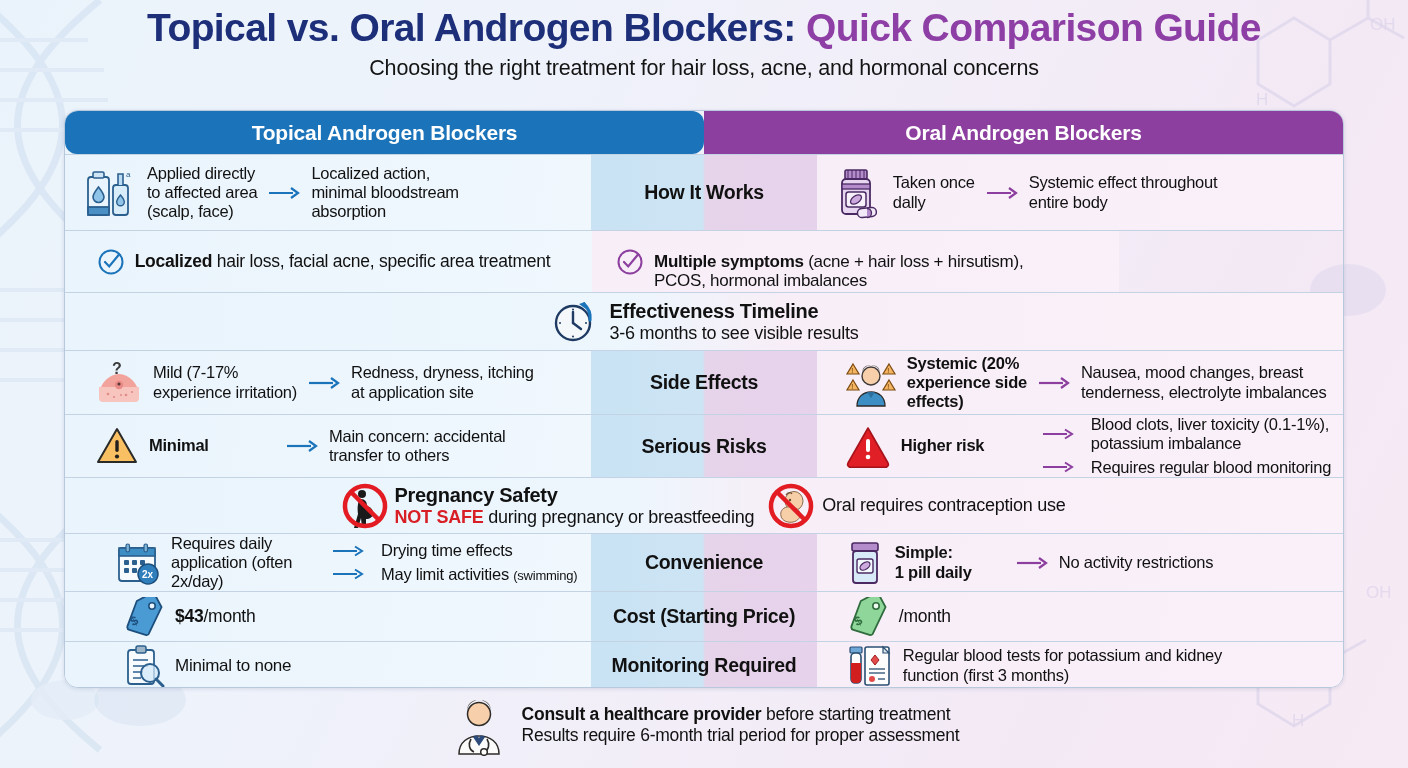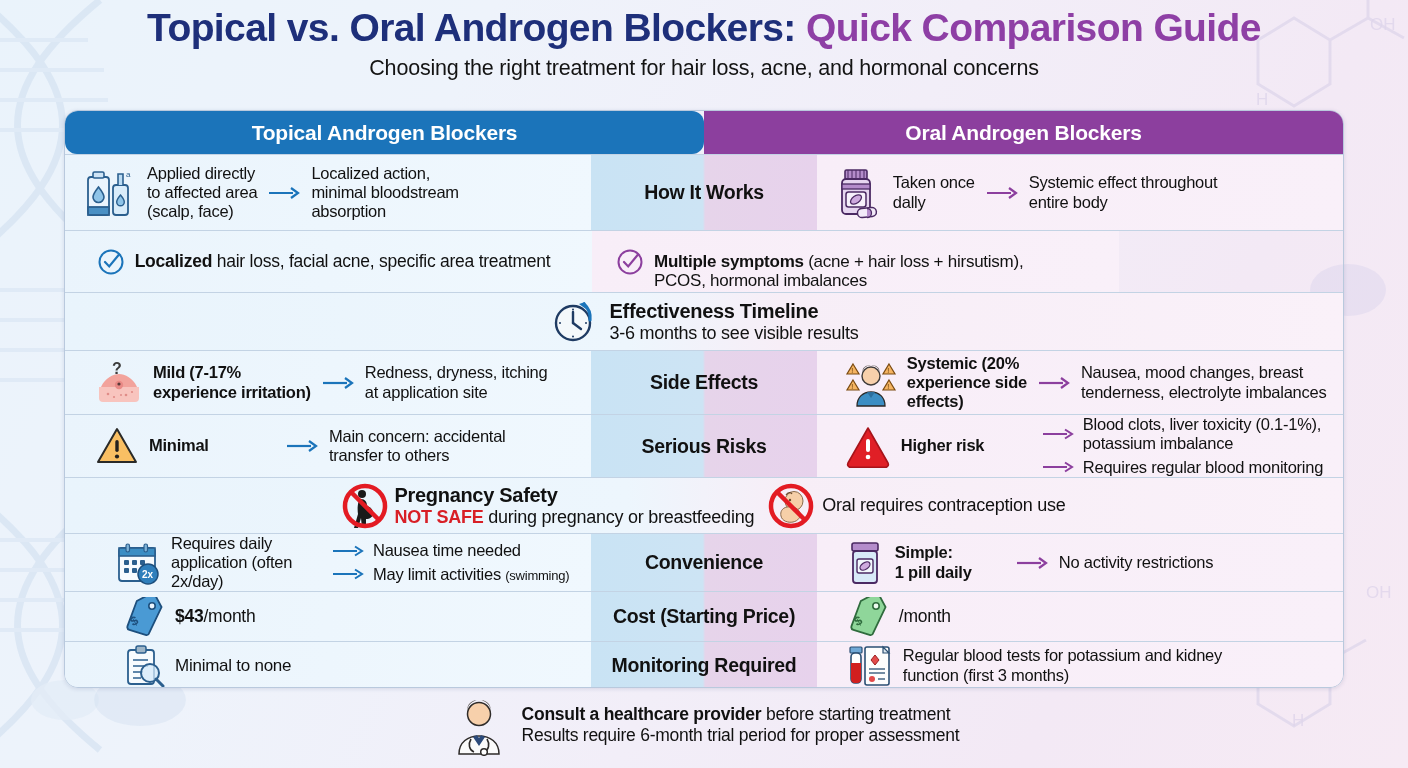--- a/index.html
+++ b/index.html
@@ -52,21 +52,21 @@
               background:linear-gradient(90deg,#e9f4fc 0%,#edf6fd 44%,#f7eef7 56%,#faf1f9 100%); }
 
   
   .pane { display:flex; align-items:center; height:100%; padding:8px 10px 8px 16px; gap:10px; }
   .ico { flex:none; display:flex; align-items:center; justify-content:center; }
   .txt { font-size:16.5px; color:#111; line-height:1.17; letter-spacing:-0.25px; }
   .txt b { font-weight:bold; }
   .small { font-size:13px; }
   .arrow { flex:none; display:flex; align-items:center; }
   .stack { display:flex; flex-direction:column; gap:4px; justify-content:center; }
-  .stack .line { display:flex; align-items:center; gap:8px; }
+  .stack .line { display:flex; align-items:center; gap:16px; }
 
   .banner-title { font-size:20px; font-weight:bold; color:#111; letter-spacing:-0.3px; }
   .banner-sub { font-size:18px; color:#111; letter-spacing:-0.25px; }
   .notsafe { color:#d81f26; font-weight:bold; }
 
   
   .footer { position:absolute; left:0; right:0; top:694px; display:flex;
             align-items:center; justify-content:center; gap:13px; z-index:2; }
   .footer .f1 { font-size:17.5px; color:#111; letter-spacing:-0.25px; }
   .footer .f1 b { font-weight:bold; }
@@ -269,21 +269,21 @@
             <g fill="#e08c88">
                 <circle cx="13" cy="33" r="1.3"></circle>
                 <circle cx="19" cy="36" r="1.1"></circle>
                 <circle cx="31" cy="34" r="1.3"></circle>
                 <circle cx="37" cy="31" r="1.1"></circle>
                 <circle cx="26" cy="34" r="1"></circle>
               </g>
             <text x="17" y="13" font-size="16" font-weight="bold" fill="#3b3b3b" font-family="Liberation Sans, sans-serif">?</text>
           </svg>
         </div>
-        <div class="txt" style="white-space:pre-line;font-weight:bold">Mild (7-17%
+        <div class="txt" style="white-space:pre-line;font-weight:normal">Mild (7-17%
 experience irritation)</div>
         <div class="arrow">
           <svg width="34" height="18">
               <line x1="2" y1="9" x2="26" y2="9" stroke="#1b74ba" stroke-width="2.2"></line>
               <path d="M24 4 L31 9 L24 14" fill="none" stroke="#1b74ba" stroke-width="2.2"></path>
             </svg>
         </div>
         <div class="txt" style="white-space:pre-line">Redness, dryness, itching
 at application site</div>
       </div>
@@ -441,21 +441,21 @@
 application (often
 2x/day)</div>
         <div class="stack">
           <div class="line">
             <div class="arrow">
               <svg width="34" height="14">
                   <line x1="2" y1="7" x2="26" y2="7" stroke="#1b74ba" stroke-width="2"></line>
                   <path d="M24 2.5 L31 7 L24 11.5" fill="none" stroke="#1b74ba" stroke-width="2"></path>
                 </svg>
             </div>
-            <div class="txt">Nausea time needed</div>
+            <div class="txt">Drying time effects</div>
           </div>
           <div class="line">
             <div class="arrow">
               <svg width="34" height="14">
                   <line x1="2" y1="7" x2="26" y2="7" stroke="#1b74ba" stroke-width="2"></line>
                   <path d="M24 2.5 L31 7 L24 11.5" fill="none" stroke="#1b74ba" stroke-width="2"></path>
                 </svg>
             </div>
             <div class="txt">
               <span>May limit activities</span>

